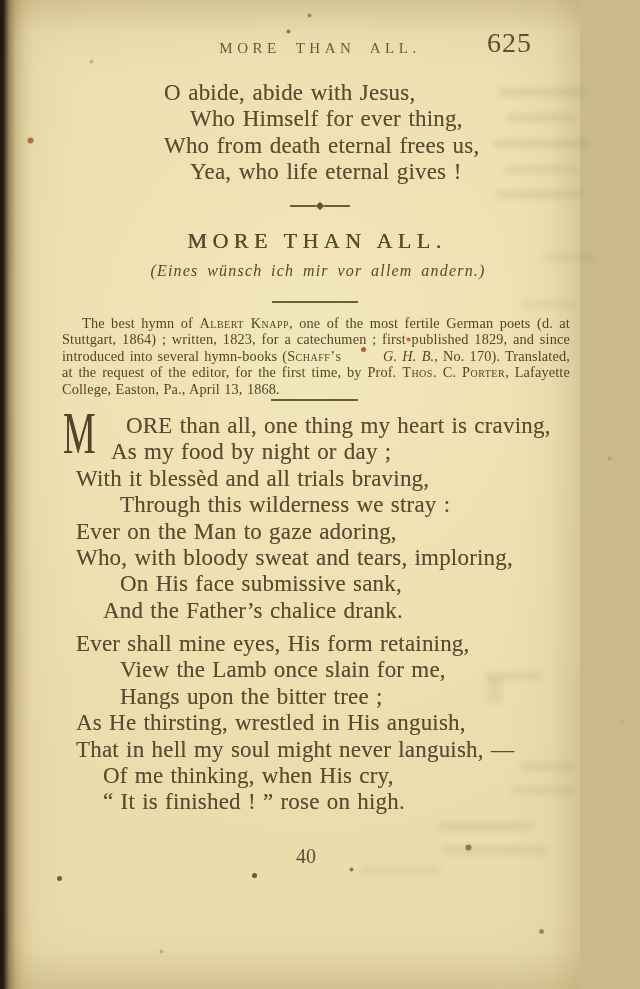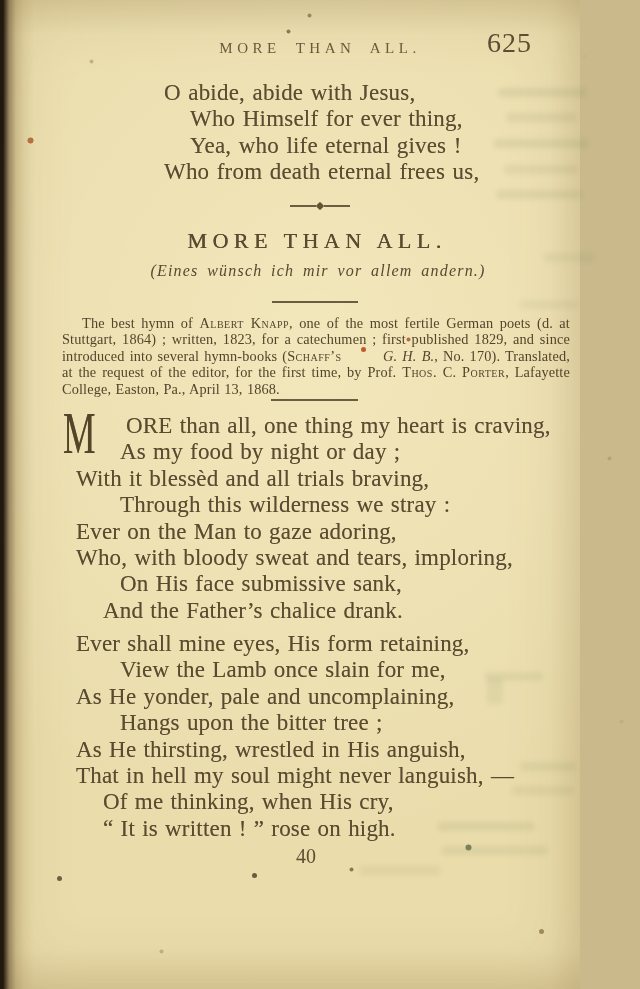--- a/index.html
+++ b/index.html
@@ -39,21 +39,21 @@
     letter-spacing:.15px;word-spacing:.6px;color:#52452b;}
   .sc{font-variant:small-caps;letter-spacing:.5px;}
   .it{font-style:italic;margin-left:36px;}
   .stanza{position:absolute;left:76px;font-size:23px;line-height:26.4px;
     letter-spacing:.2px;word-spacing:1.2px;color:#594a30;text-shadow:0 0 .6px rgba(90,75,49,.45);}
   .stanza1{top:413px;}
   .stanza2{top:631px;}
   .dropcap{position:absolute;left:63px;top:404px;font-size:59px;line-height:1;color:#53442a;
     transform:scaleX(.62);transform-origin:0 0;text-shadow:0 0 .5px rgba(83,68,42,.6);}
   .s1l0{margin-left:50px;}
-  .s1l1{margin-left:44px;}
+  .s1l1{margin-left:35px;}
   .ml26{margin-left:44px;}
   .ml27{margin-left:27px;}
   .signature{position:absolute;left:296px;top:845px;font-size:20px;color:#5d4e33;}
   .smudge{position:absolute;background:#7e8a5a;opacity:.15;filter:blur(2.5px);border-radius:4px;height:9px;transform:scaleX(-1);}
   .blob{height:26px;width:16px;opacity:.12;border-radius:3px;}
   .specks{position:absolute;left:0;top:0;width:3px;height:3px;border-radius:50%;background:transparent;
     box-shadow:
       29px 139px 0 1.5px #b5713d,
       287px 30px 0 .5px #8d7a52,
       308px 14px 0 .5px #9a8660,
@@ -93,22 +93,22 @@
   <div class="smudge" style="left:360px;top:866px;width:80px;opacity:.10;"></div>
 
   <div class="specks"></div>
 
   <div class="running-header">MORE THAN ALL.</div>
   <div class="page-number">625</div>
 
   <div class="prev-stanza">
     <div class="line">O abide, abide with Jesus,</div>
     <div class="line ind">Who Himself for ever thing,</div>
+    <div class="line">Who from death eternal frees us,</div>
     <div class="line ind">Yea, who life eternal gives !</div>
-    <div class="line">Who from death eternal frees us,</div>
   </div>
 
   <div class="ornament">
     <span class="bar"></span>
     <span class="diamond"></span>
     <span class="bar"></span>
   </div>
 
   <h1 class="title">MORE THAN ALL.</h1>
   <div class="subtitle">(Eines wünsch ich mir vor allem andern.)</div>
@@ -128,23 +128,22 @@
     <div class="line ml26">Through this wilderness we stray :</div>
     <div class="line">Ever on the Man to gaze adoring,</div>
     <div class="line">Who, with bloody sweat and tears, imploring,</div>
     <div class="line ml26">On His face submissive sank,</div>
     <div class="line ml27">And the Father’s chalice drank.</div>
   </div>
 
   <div class="stanza stanza2">
     <div class="line">Ever shall mine eyes, His form retaining,</div>
     <div class="line ml26">View the Lamb once slain for me,</div>
-    <div class="line">As He yonder, pale and uncomplaining,</div>
     <div class="line ml26">Hangs upon the bitter tree ;</div>
     <div class="line">As He thirsting, wrestled in His anguish,</div>
     <div class="line">That in hell my soul might never languish, —</div>
     <div class="line ml27">Of me thinking, when His cry,</div>
-    <div class="line ml27">“ It is written ! ” rose on high.</div>
+    <div class="line ml27">“ It is finished ! ” rose on high.</div>
   </div>
 
   <div class="signature">40</div>
 
 </div>
 
 </body></html>

